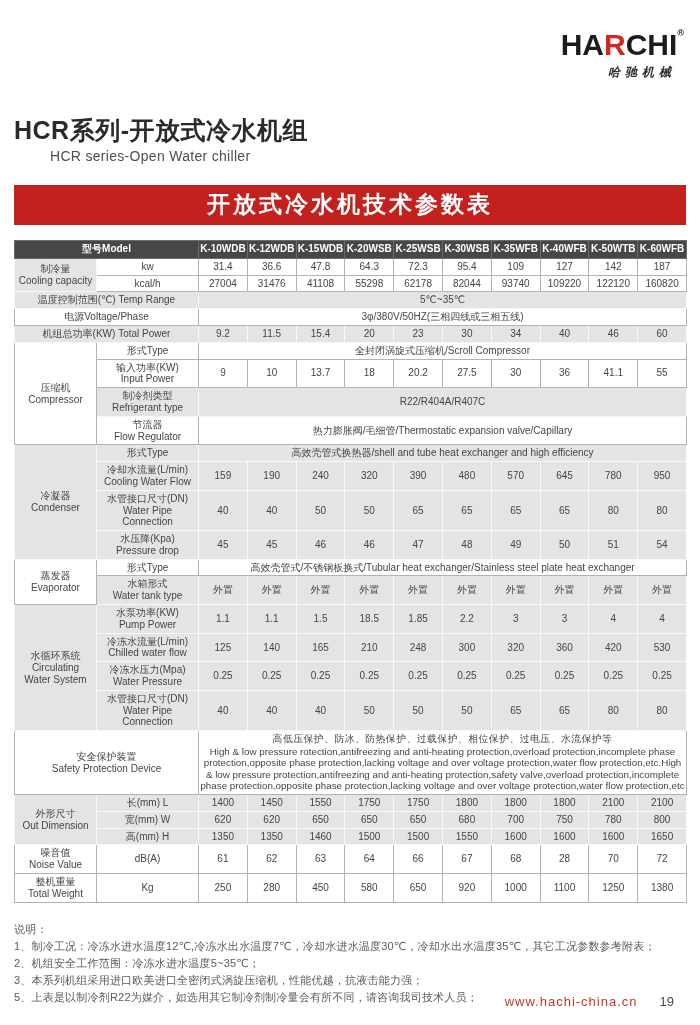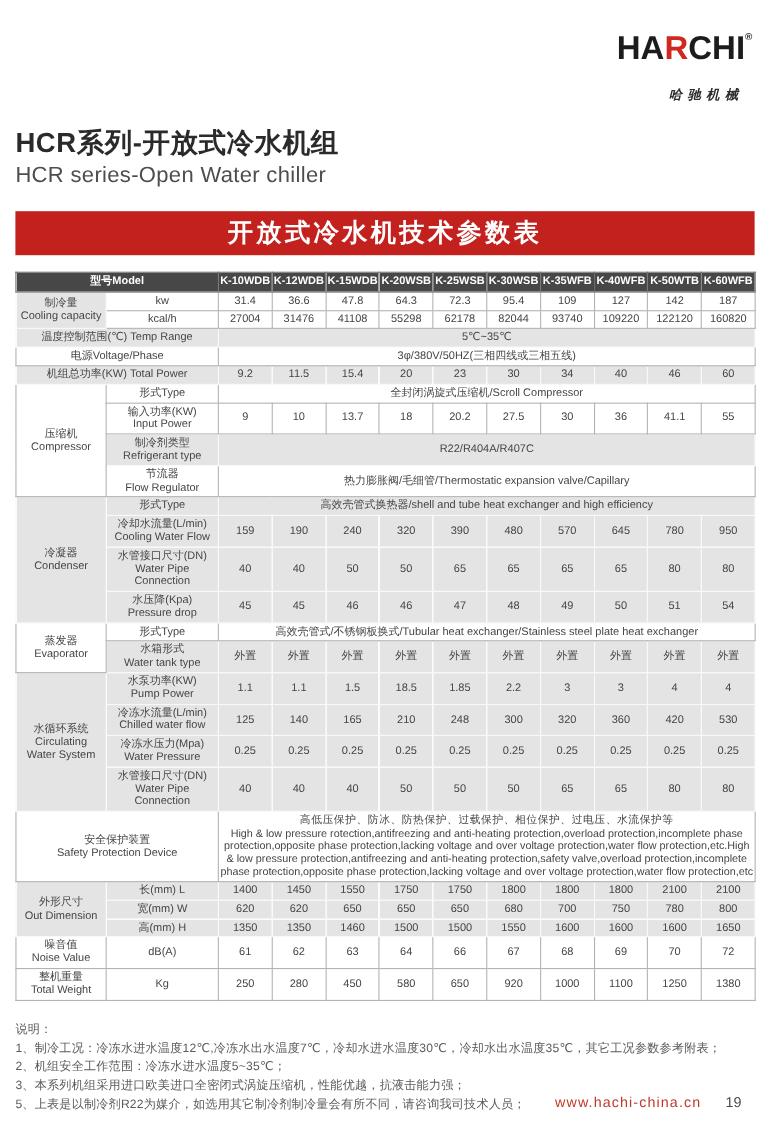--- a/index.html
+++ b/index.html
@@ -9,26 +9,26 @@
     font-family:"Liberation Sans","DejaVu Sans",sans-serif; color:#3c3c3c;
   }
   .content { padding:0 14px; }
 
   
   .logo { position:absolute; top:28px; right:16px; width:150px; text-align:right; }
   .logo-line { white-space:nowrap; text-align:right; }
   .logo-word { font-size:30px; font-weight:800; letter-spacing:0px; color:#1c1c1c; font-family:"Liberation Sans",sans-serif; }
   .logo-word .red { color:#d0271f; }
   .logo-reg { font-size:9px; vertical-align:top; color:#1c1c1c; font-weight:700; }
-  .logo-sub { font-size:12px; font-weight:700; font-style:italic; letter-spacing:5px; color:#2e2e2e; margin-top:16px; margin-right:8px; }
+  .logo-sub { font-size:12px; font-weight:700; font-style:italic; letter-spacing:5px; color:#2e2e2e; margin-top:2px; margin-right:8px; }
 
   
   .title-block { padding-top:116px; }
   .page-title { font-size:25px; font-weight:700; color:#2a2a2a; letter-spacing:0.5px; line-height:1.15; }
-  .page-subtitle { font-size:20px; color:#4d4d4d; margin-top:3px; letter-spacing:0.3px; }
+  .page-subtitle { font-size:14px; color:#4d4d4d; margin-top:3px; letter-spacing:0.3px;margin-left:36px; }
 
   
   .banner {
     margin-top:21px; height:40px; background:#c2211e; color:#ffffff;
     display:flex; align-items:center; justify-content:center;
     font-size:23px; font-weight:700; letter-spacing:3px;
   }
 
   
   table.spec {
@@ -351,21 +351,21 @@
           <td rowspan="1" class="gcell gplain">噪音值
 Noise Value</td>
           <td>dB(A)</td>
           <td>61</td>
           <td>62</td>
           <td>63</td>
           <td>64</td>
           <td>66</td>
           <td>67</td>
           <td>68</td>
-          <td>69</td>
+          <td>28</td>
           <td>70</td>
           <td>72</td>
         </tr>
         <tr class="plain gtop">
           <td rowspan="1" class="gcell gplain">整机重量
 Total Weight</td>
           <td>Kg</td>
           <td>250</td>
           <td>280</td>
           <td>450</td>

